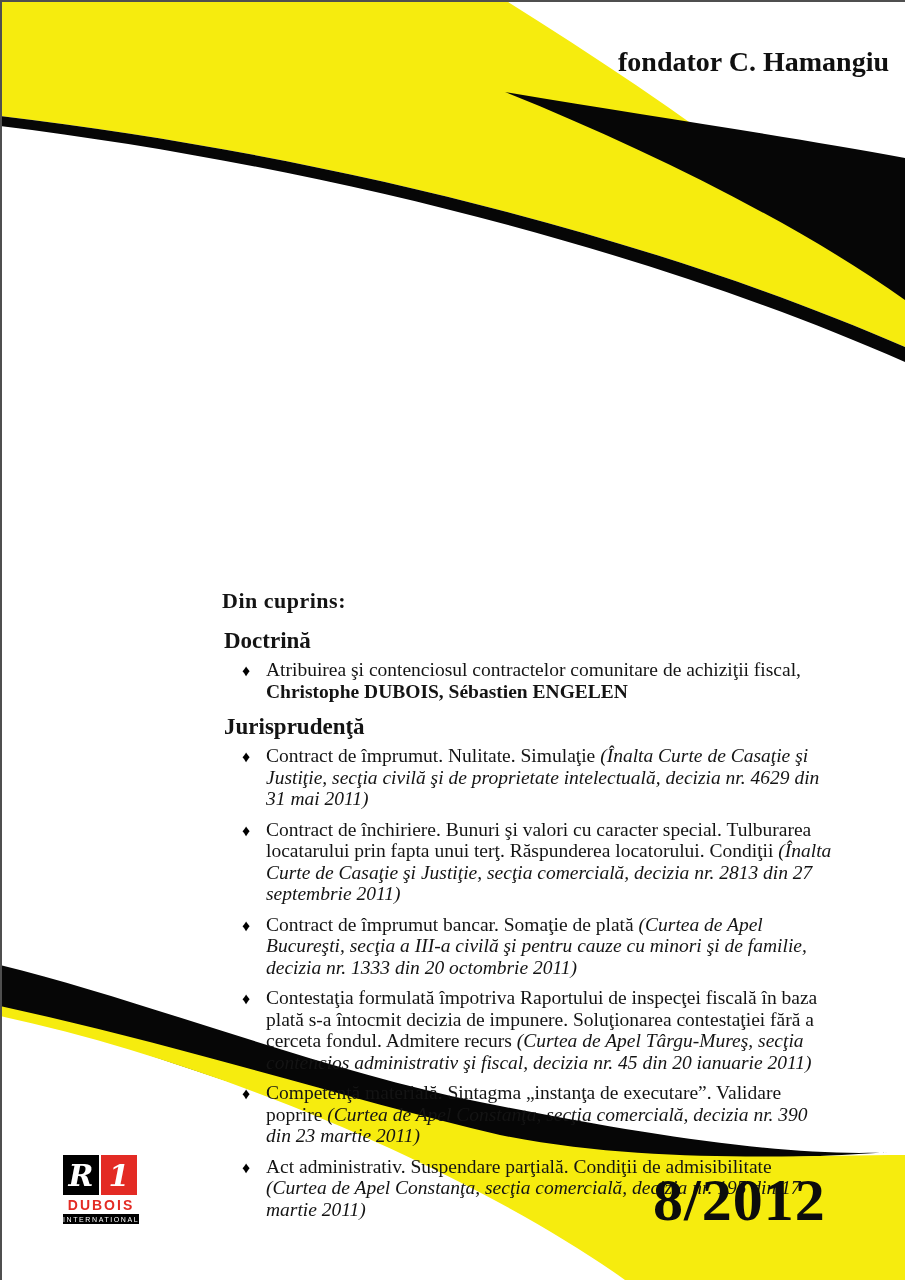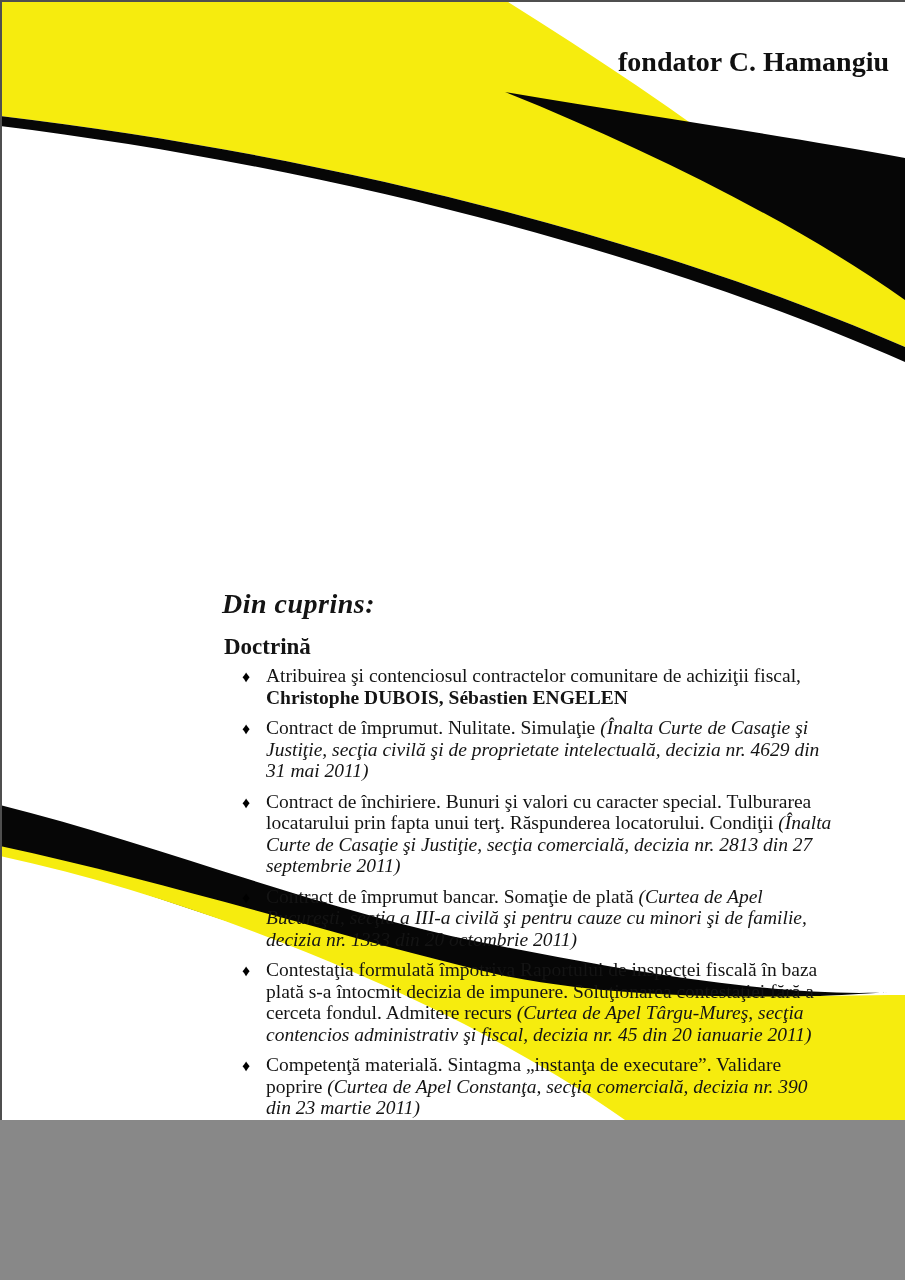--- a/index.html
+++ b/index.html
@@ -4,21 +4,21 @@
 <style>
   :root{
     --yellow:#f6ec0e;
     --black:#060606;
     --red:#e31119;
     --logo-red:#e32b24;
     --ink:#141414;
   }
   html,body{margin:0;padding:0;background:#888;}
   .page{
-    position:relative;width:905px;height:1120px;background:#fff;overflow:hidden;
+    position:relative;width:905px;height:1280px;background:#fff;overflow:hidden;
     font-family:"Liberation Serif",serif;margin:0 auto;
   }
   .edge{position:absolute;background:#4f4f4f;z-index:9;}
   .edge-top{left:0;top:0;width:905px;height:2px;}
   .edge-left{left:0;top:0;width:2px;height:1280px;}
   .deco{position:absolute;left:0;z-index:1;display:block;}
   .deco-top{top:0;}
   .deco-bottom{bottom:0;}
   .founder{
     position:absolute;top:46px;right:16px;z-index:3;
@@ -26,21 +26,21 @@
   }
   .title{
     position:absolute;left:142px;top:298px;z-index:3;
     font-size:106px;font-weight:bold;color:var(--red);
     line-height:1.07;letter-spacing:-1px;white-space:nowrap;
   }
   .contents{
     position:absolute;left:222px;top:588px;width:612px;z-index:3;color:var(--ink);
   }
   .din-cuprins{
-    font-size:28px;font-weight:bold;font-style:italic;letter-spacing:.5px;margin:0 0 14px 0;
+    font-size:22px;font-weight:bold;letter-spacing:.5px;margin:0 0 14px 0;
   }
   .section-heading{
     font-size:23px;font-weight:bold;margin:12px 0 5px 2px;letter-spacing:0px;
   }
   .toc-item{
     position:relative;padding-left:44px;font-size:19.5px;line-height:21.5px;margin:0 0 9px 0;
   }
   .toc-item .bullet{
     position:absolute;left:20px;top:1px;font-size:16px;color:#000;
   }
@@ -99,34 +99,35 @@
   <div class="founder">fondator C. Hamangiu</div>
 
   <div class="title">
   </div>
 
   <div class="contents">
     <div class="din-cuprins">Din cuprins:</div>
     <div id="contents-sections">
         <div class="section-heading">Doctrină</div>
         <div class="toc-item"><span class="bullet">♦</span><span>Atribuirea şi contenciosul contractelor comunitare de achiziţii fiscal, </span><span class="detail-bold">Christophe DUBOIS, Sébastien ENGELEN</span></div>
+        <div class="section-heading">Jurisprudenţă</div>
         <div class="toc-item"><span class="bullet">♦</span><span>Contract de împrumut. Nulitate. Simulaţie </span><span class="detail-italic">(Înalta Curte de Casaţie şi Justiţie, secţia civilă şi de proprietate intelectuală, decizia nr. 4629 din 31 mai 2011)</span></div>
         <div class="toc-item"><span class="bullet">♦</span><span>Contract de închiriere. Bunuri şi valori cu caracter special. Tulburarea locatarului prin fapta unui terţ. Răspunderea locatorului. Condiţii </span><span class="detail-italic">(Înalta Curte de Casaţie şi Justiţie, secţia comercială, decizia nr. 2813 din 27 septembrie 2011)</span></div>
         <div class="toc-item"><span class="bullet">♦</span><span>Contract de împrumut bancar. Somaţie de plată </span><span class="detail-italic">(Curtea de Apel Bucureşti, secţia a III-a civilă şi pentru cauze cu minori şi de familie, decizia nr. 1333 din 20 octombrie 2011)</span></div>
         <div class="toc-item"><span class="bullet">♦</span><span>Contestaţia formulată împotriva Raportului de inspecţei fiscală în baza plată s-a întocmit decizia de impunere. Soluţionarea contestaţiei fără a cerceta fondul. Admitere recurs </span><span class="detail-italic">(Curtea de Apel Târgu-Mureş, secţia contencios administrativ şi fiscal, decizia nr. 45 din 20 ianuarie 2011)</span></div>
         <div class="toc-item"><span class="bullet">♦</span><span>Competenţă materială. Sintagma „instanţa de executare”. Validare poprire </span><span class="detail-italic">(Curtea de Apel Constanţa, secţia comercială, decizia nr. 390 din 23 martie 2011)</span></div>
         <div class="toc-item"><span class="bullet">♦</span><span>Act administrativ. Suspendare parţială. Condiţii de admisibilitate </span><span class="detail-italic">(Curtea de Apel Constanţa, secţia comercială, decizia nr. 195 din 17 martie 2011)</span></div>
       </div>
   </div>
 
   <div class="logo">
     <div class="logo-squares">
       <div class="logo-sq logo-sq-left">R</div>
       <div class="logo-sq logo-sq-right">1</div>
     </div>
-    <div class="logo-name">ENGELEN</div>
+    <div class="logo-name">DUBOIS</div>
     <div class="logo-sub">INTERNATIONAL</div>
   </div>
 
 
   <div class="issue">8/2012</div>
 
 </div>
 
 </body></html>

